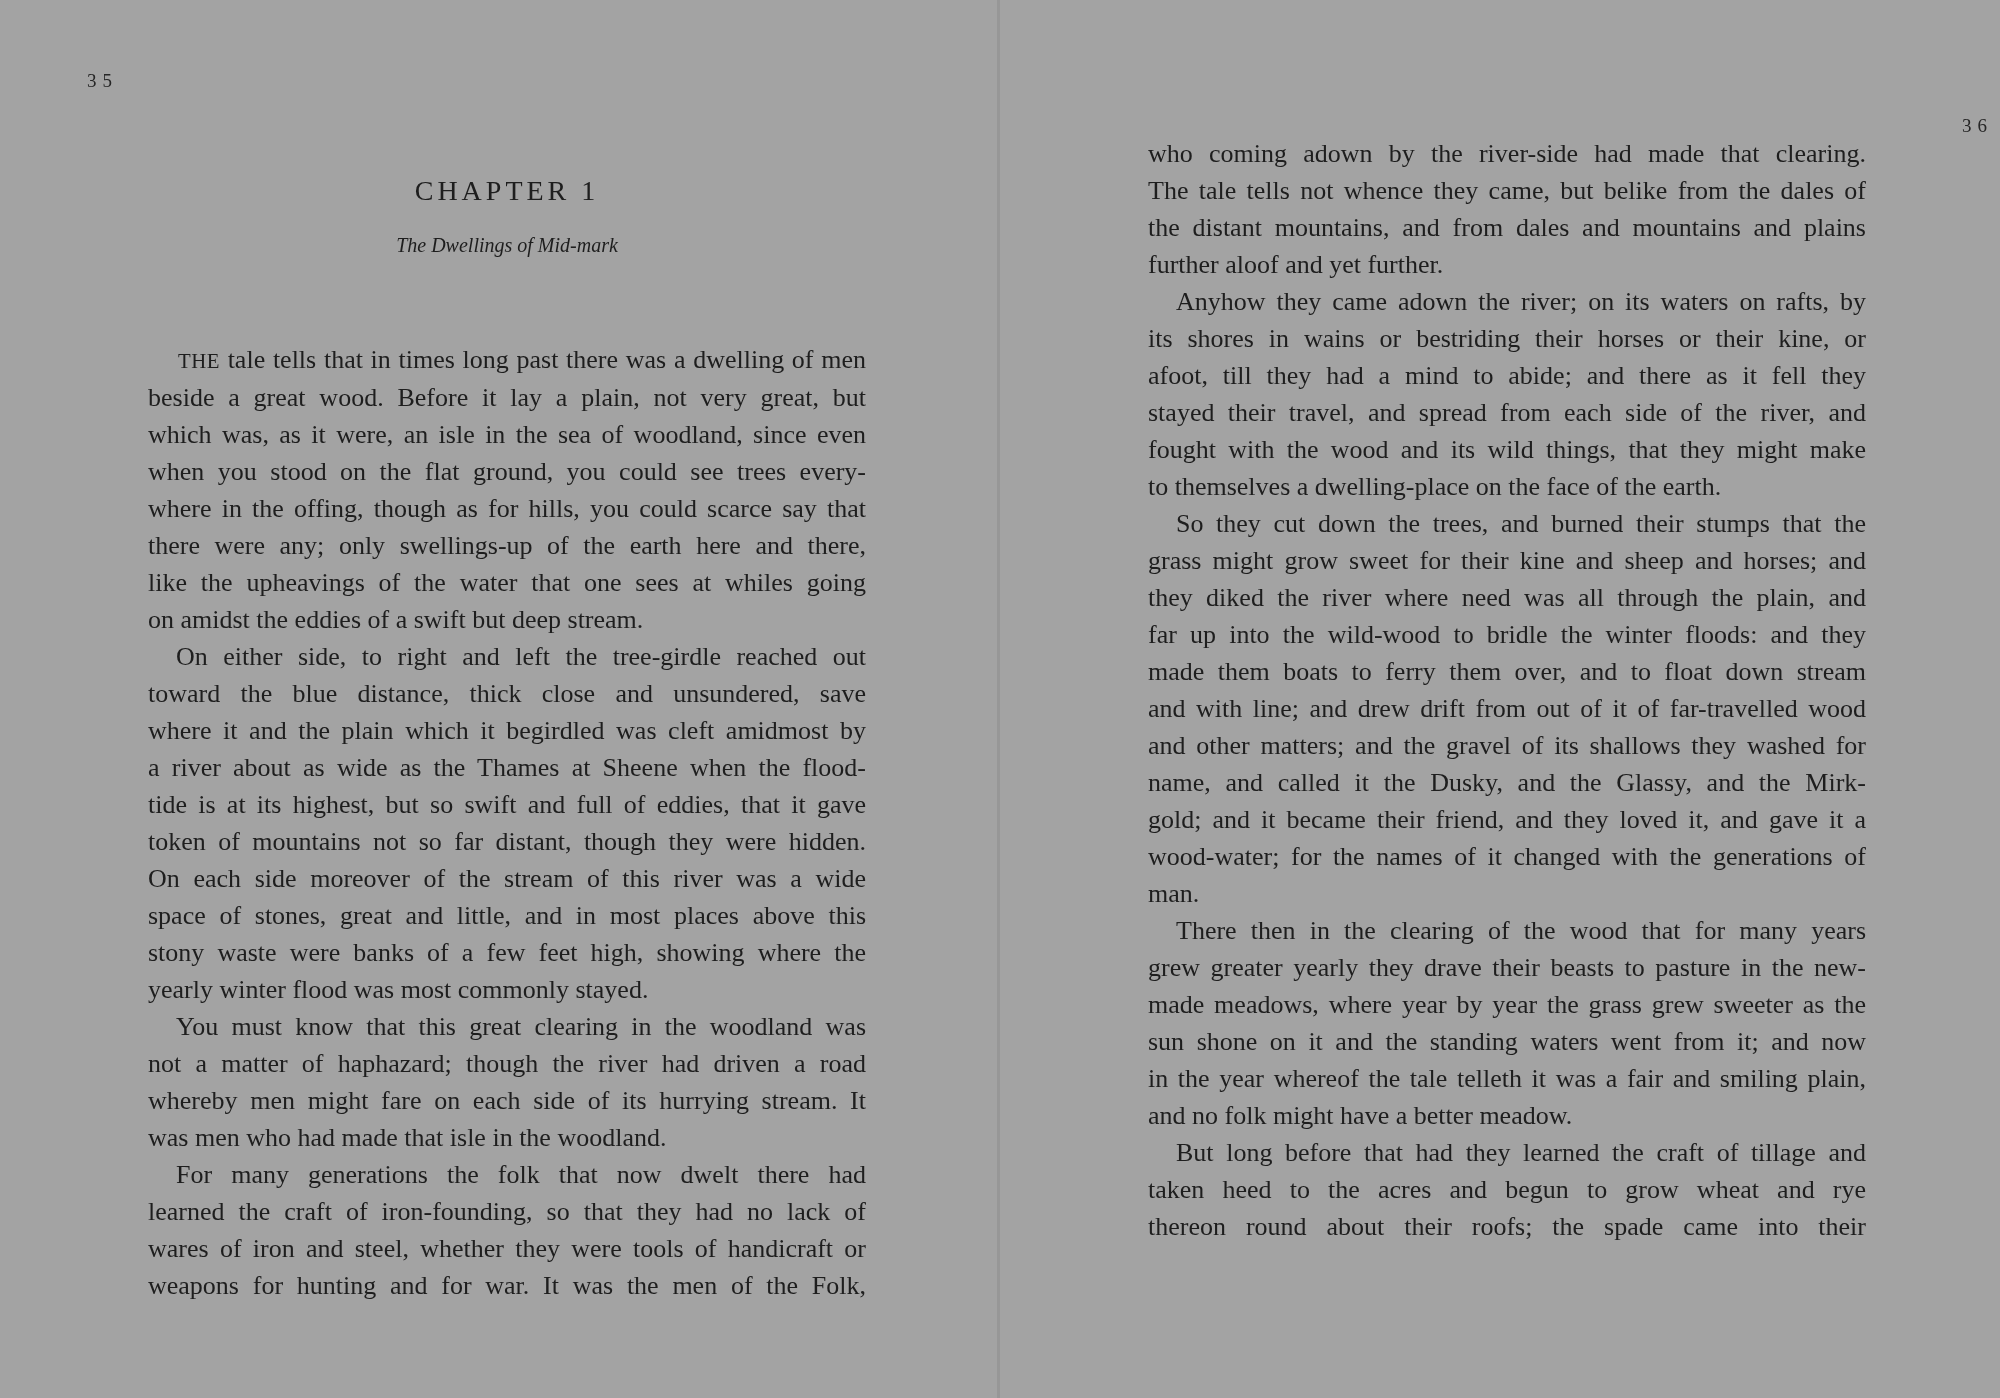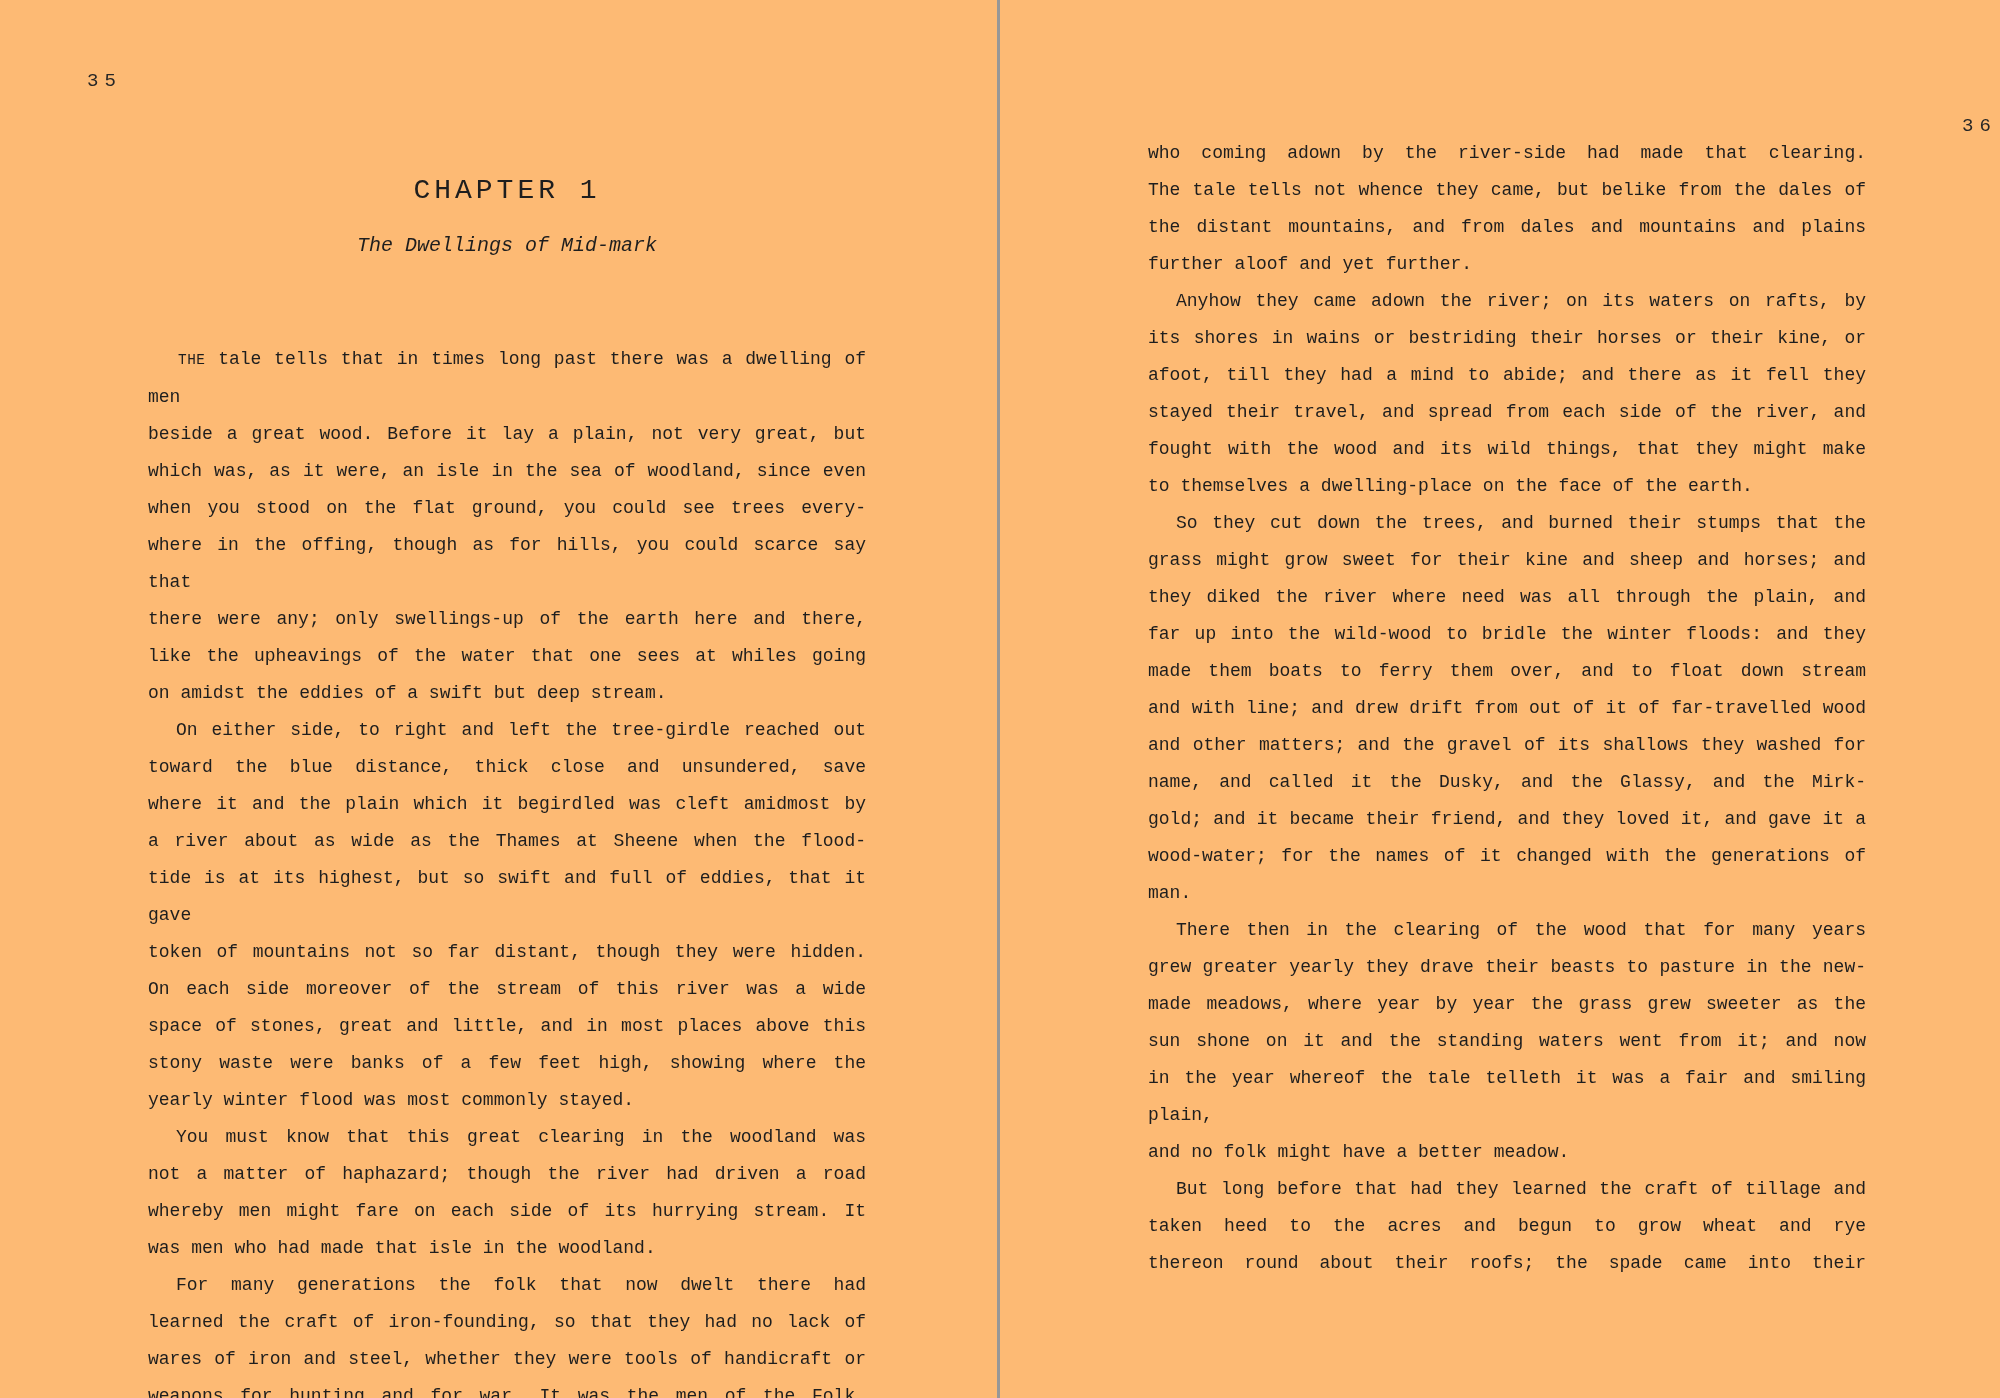--- a/index.html
+++ b/index.html
@@ -1,22 +1,22 @@
 <!DOCTYPE html>
 <html><head>
 <meta charset="utf-8">
 <style>
   html, body { margin: 0; padding: 0; background: #ffffff; }
   .canvas {
     position: relative;
     width: 2000px;
     height: 1398px;
-    background: #fdba74;
+    background: #a3a3a3;
     overflow: hidden;
-    font-family: Liberation Mono, monospace;
+    font-family: Liberation Serif, serif;
     color: #1e1e1e;
   }
   .divider {
     position: absolute;
     left: 997px;
     top: 0;
     width: 3px;
     height: 1398px;
     background: #979797;
   }
@@ -44,21 +44,21 @@
     width: 718px;
     top: 234px;
     font-size: 20px;
     font-style: italic;
     text-align: center;
     color: #1e1e1e;
   }
   .body-block {
     position: absolute;
     width: 718px;
-    font-size: 18px;
+    font-size: 26px;
     line-height: 37px;
     color: #1e1e1e;
   }
   #left-body  { left: 148px;  top: 341px; }
   #right-body { left: 1148px; top: 135px; }
   .para { margin: 0; }
   .line {
     text-align: justify;
     text-align-last: justify;
     white-space: normal;

